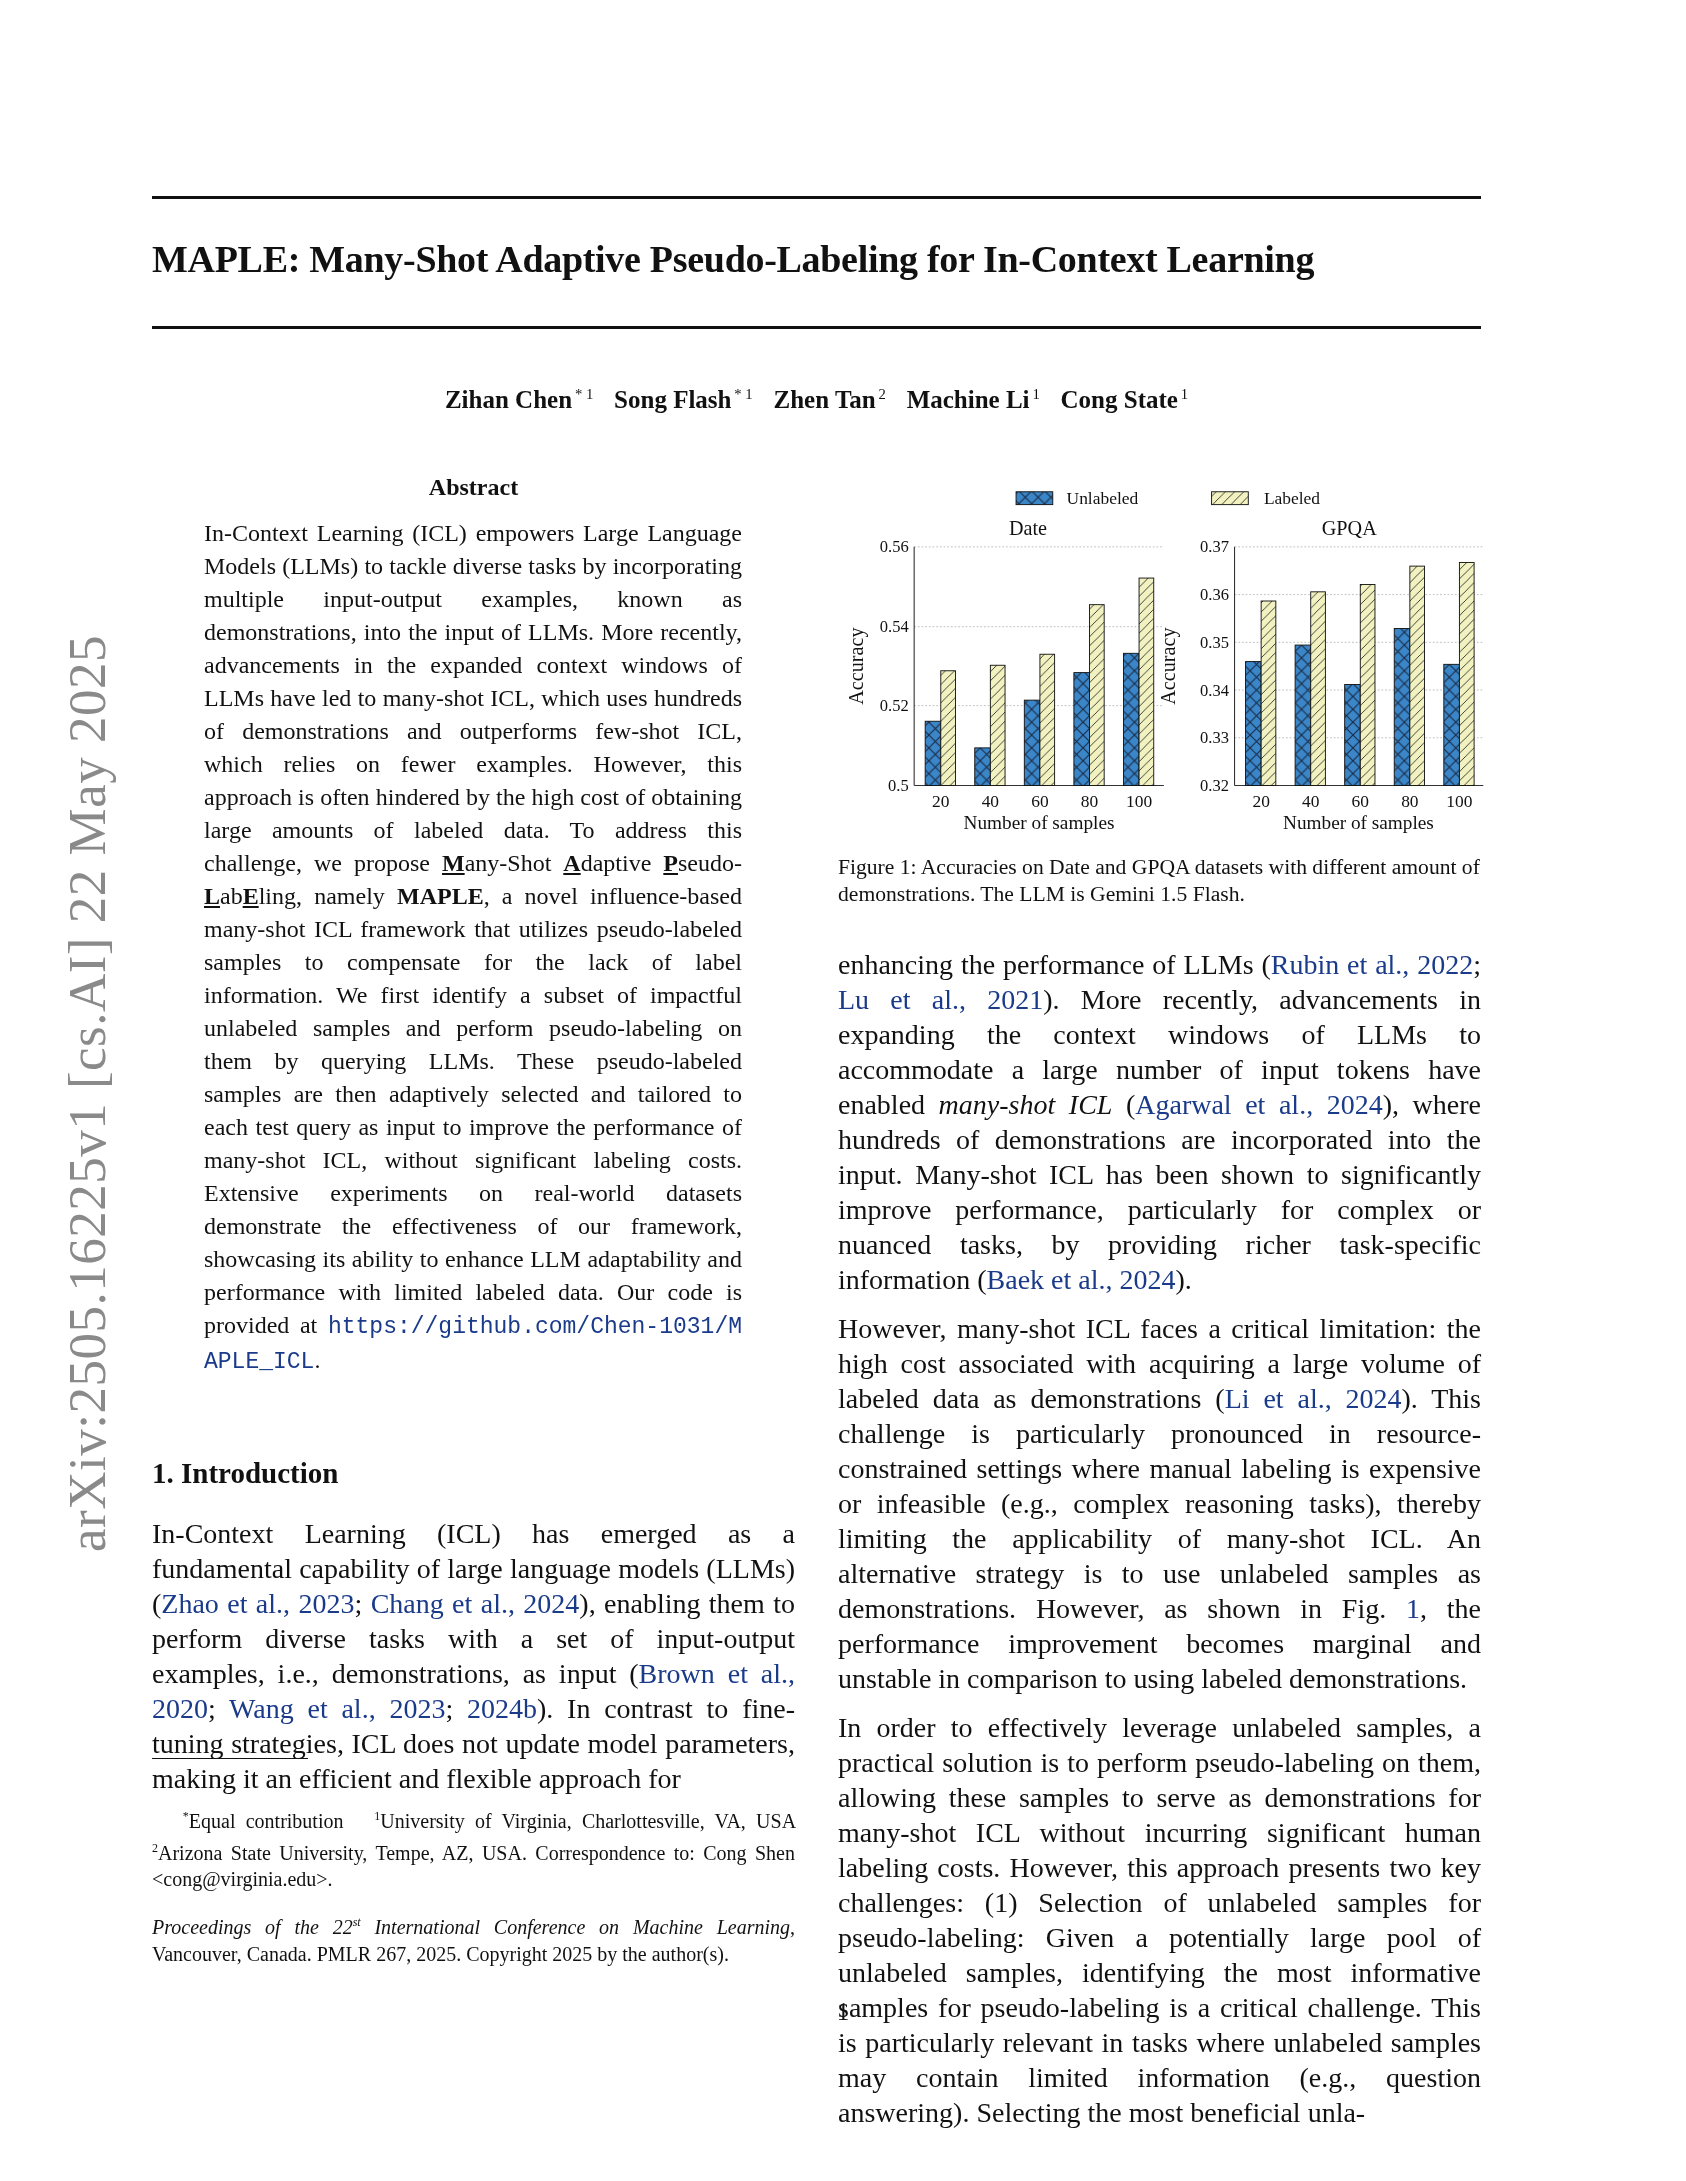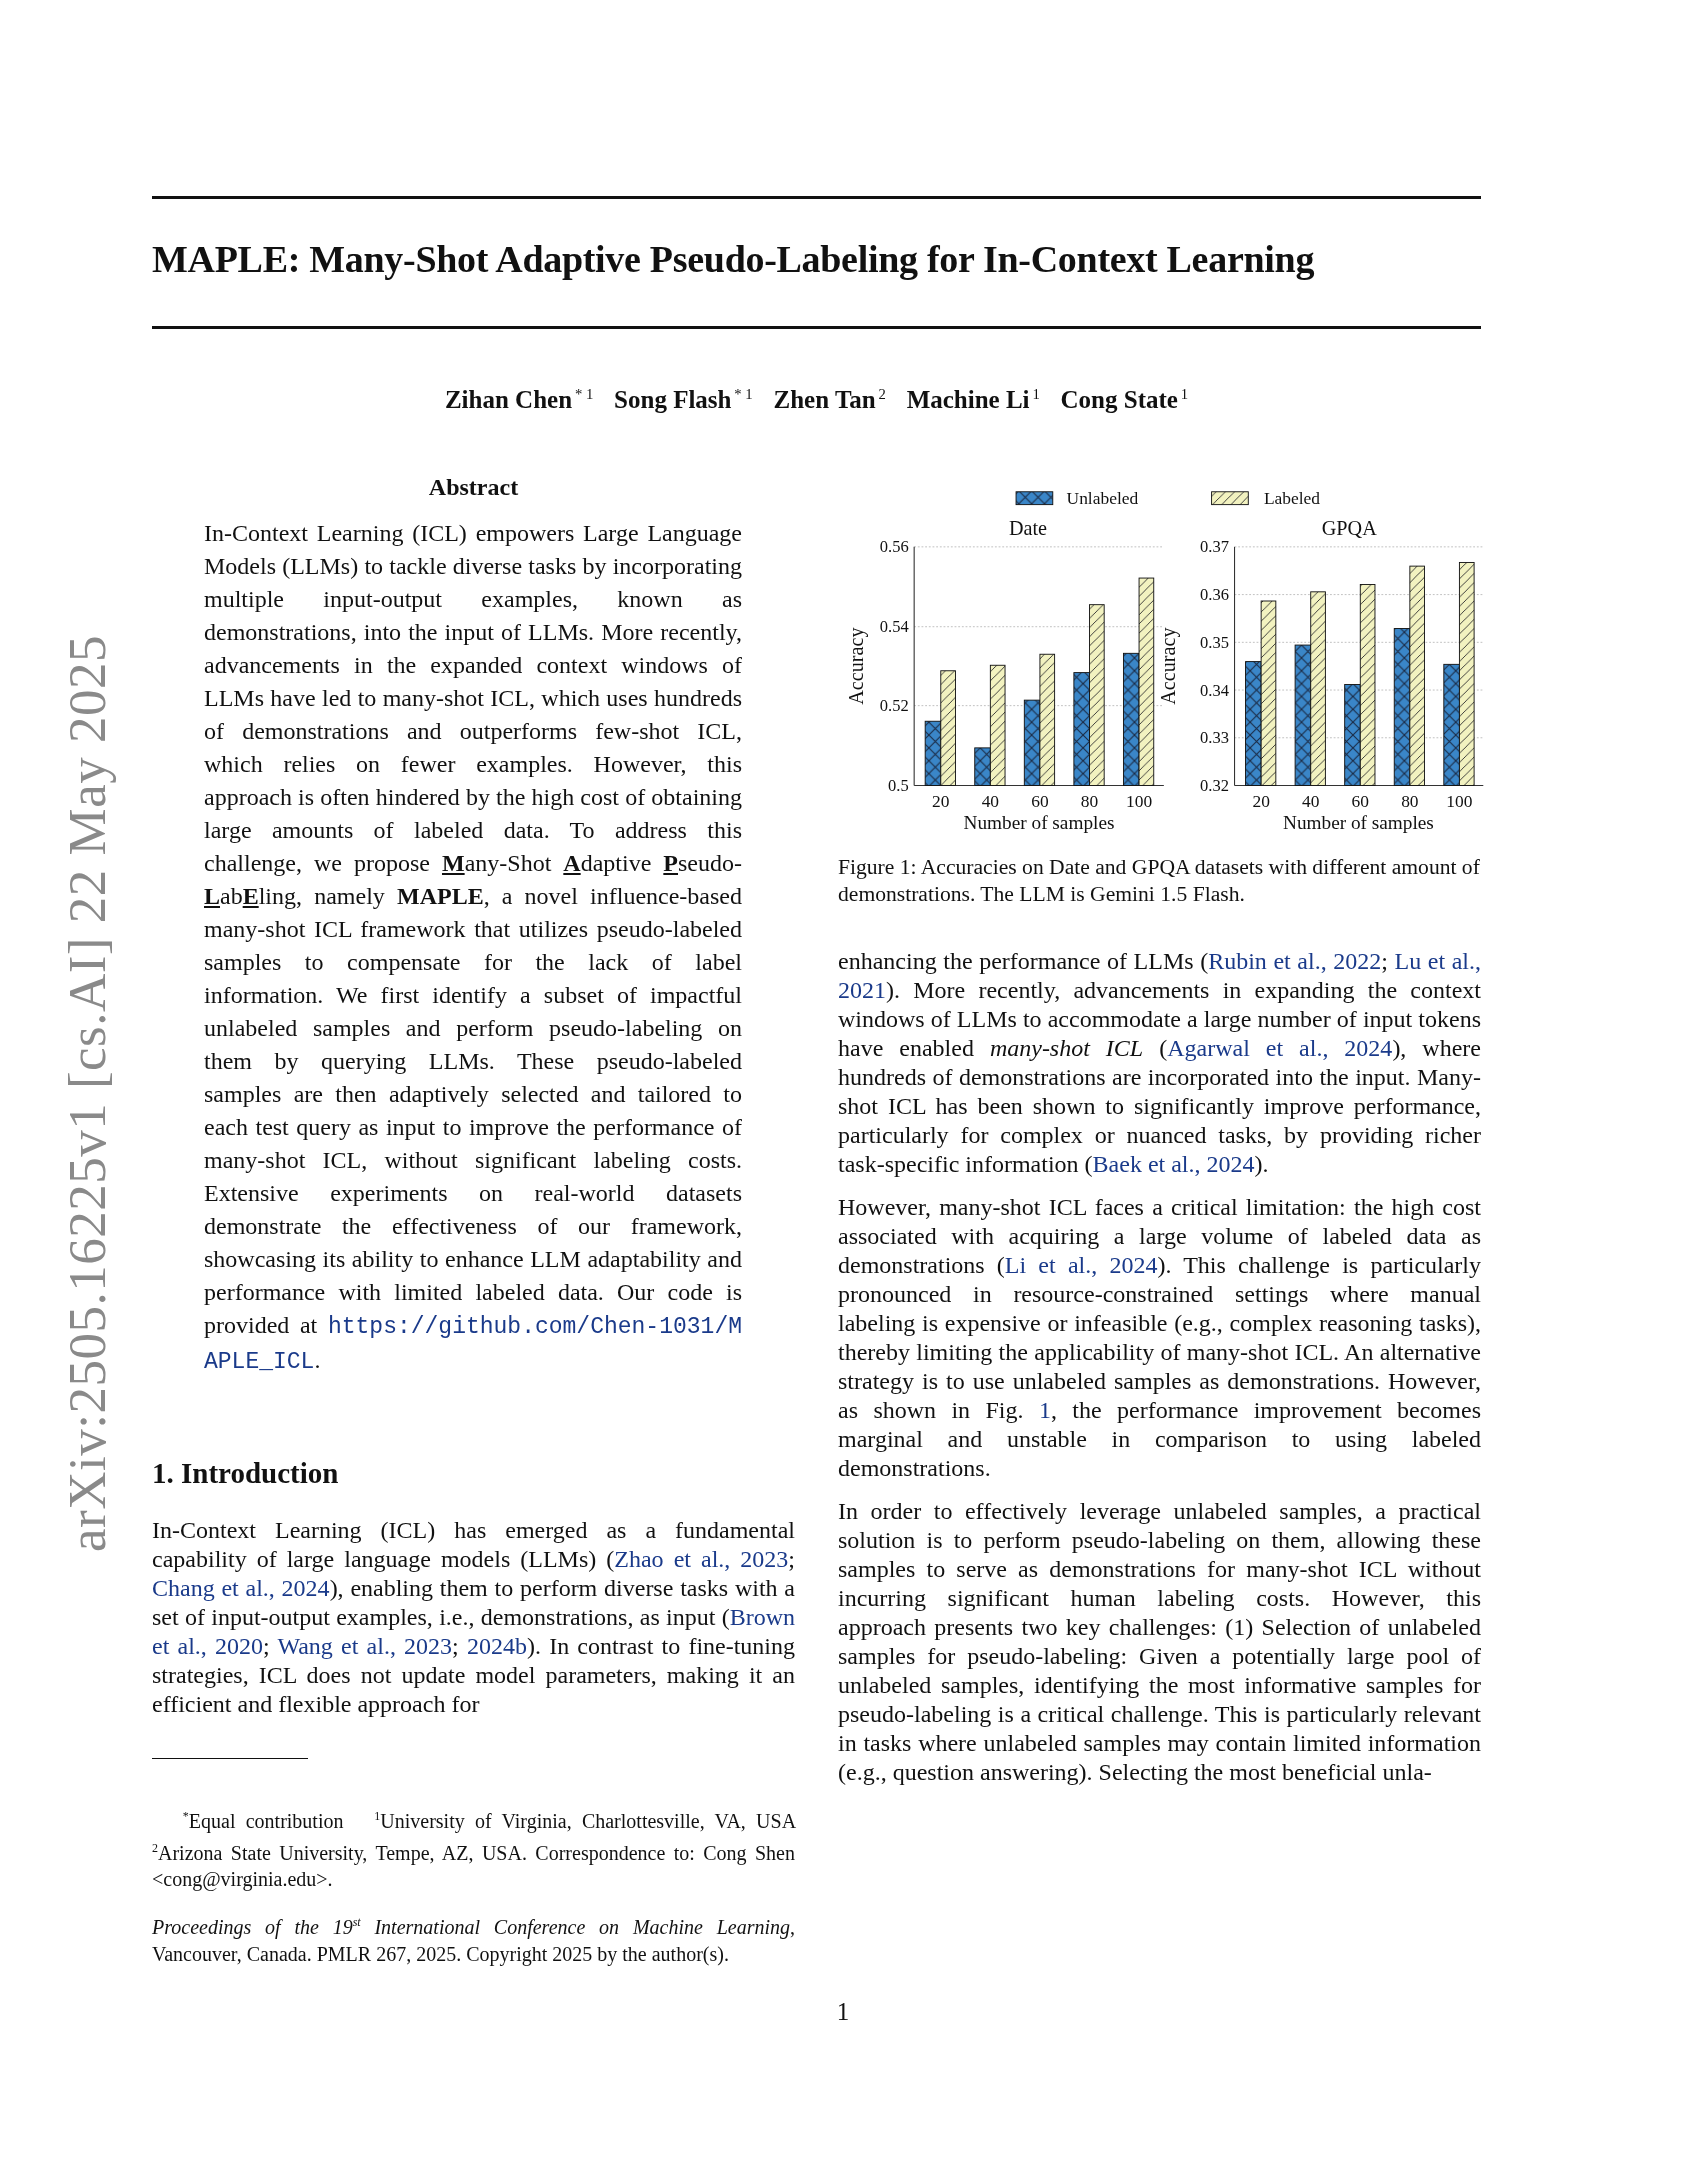--- a/index.html
+++ b/index.html
@@ -7,21 +7,21 @@
          font-family:"Liberation Serif", "DejaVu Serif", serif; color:#111; }
   .rule { position:absolute; left:152px; width:1329px; height:2.8px; background:#111; }
   .title { position:absolute; top:237px; left:152px; width:1329px; text-align:left;
            font-weight:bold; font-size:38px; letter-spacing:-0.3px; }
   .authors { position:absolute; top:386px; left:152px; width:1329px; text-align:center;
              font-weight:bold; font-size:25px; }
   .authors .au { margin:0 7.3px; }
   .authors sup { font-weight:normal; font-size:14.7px; vertical-align:9.2px; margin-left:2.8px; }
   .arxiv { position:absolute; left:57px; top:1552px; transform-origin:0 0; transform:rotate(-90deg);
            font-size:53px; color:#8a8a8a; white-space:nowrap; letter-spacing:0.5px; }
-  .col { position:absolute; font-size:24px; line-height:29px; text-align:justify; }
+  .col { position:absolute; font-size:28px; line-height:35px; text-align:justify; }
   .col p { margin:0; }
   .left { left:152px; width:643px; }
   .right { left:838px; width:643px; }
   .abstract-title { position:absolute; top:474px; left:152px; width:643px; text-align:center;
                     font-weight:bold; font-size:24px; }
   .abstract { position:absolute; top:517px; left:204px; width:538px; font-size:24px;
               line-height:33px; text-align:justify; }
   .abstract u { text-decoration:underline; font-weight:bold; }
   .code { font-family:"Liberation Mono", "DejaVu Sans Mono", monospace; color:#1a3a8a; font-size:23px; }
   .cite { color:#1a3a8a; }
@@ -55,21 +55,21 @@
 <div class="abstract-title">Abstract</div>
 <div class="abstract"><span>In-Context Learning (ICL) empowers Large Language Models (LLMs) to tackle diverse tasks by incorporating multiple input-output examples, known as demonstrations, into the input of LLMs. More recently, advancements in the expanded context windows of LLMs have led to many-shot ICL, which uses hundreds of demonstrations and outperforms few-shot ICL, which relies on fewer examples. However, this approach is often hindered by the high cost of obtaining large amounts of labeled data. To address this challenge, we propose </span><u>M</u><span>any-Shot </span><u>A</u><span>daptive </span><u>P</u><span>seudo-</span><u>L</u><span>ab</span><u>E</u><span>ling</span><span>, namely </span><b>MAPLE</b><span>, a novel influence-based many-shot ICL framework that utilizes pseudo-labeled samples to compensate for the lack of label information. We first identify a subset of impactful unlabeled samples and perform pseudo-labeling on them by querying LLMs. These pseudo-labeled samples are then adaptively selected and tailored to each test query as input to improve the performance of many-shot ICL, without significant labeling costs. Extensive experiments on real-world datasets demonstrate the effectiveness of our framework, showcasing its ability to enhance LLM adaptability and performance with limited labeled data. Our code is provided at </span><span class="code" style="word-break:break-all;">https://github.com/Chen-1031/MAPLE_ICL</span><span>.</span></div>
 
 <h2 style="top:1457px; left:152px;">1. Introduction</h2>
 <div class="col left" style="top:1516px;">
     <p><span>In-Context Learning (ICL) has emerged as a fundamental capability of large language models (LLMs) (</span><span class="cite">Zhao et al., 2023</span><span>; </span><span class="cite">Chang et al., 2024</span><span>), enabling them to perform diverse tasks with a set of input-output examples, i.e., demonstrations, as input (</span><span class="cite">Brown et al., 2020</span><span>; </span><span class="cite">Wang et al., 2023</span><span>; </span><span class="cite">2024b</span><span>). In contrast to fine-tuning strategies, ICL does not update model parameters, making it an efficient and flexible approach for</span></p>
   </div>
 
 <div class="footrule"></div>
 <div class="foot" style="top:1768px;">&nbsp;&nbsp;&nbsp;<sup>*</sup><span>Equal contribution</span>&nbsp;&nbsp;&nbsp;<sup>1</sup><span>University of Virginia, Charlottesville, VA, USA</span> <sup>2</sup><span>Arizona State University, Tempe, AZ, USA. Correspondence to: Cong Shen &lt;cong@virginia.edu&gt;.</span></div>
-<div class="foot" style="top:1874px;"><i>Proceedings of the 19</i><sup><i>st</i></sup><i> International Conference on Machine Learning</i><span>, Vancouver, Canada. PMLR 267, 2025. Copyright 2025 by the author(s).</span></div>
+<div class="foot" style="top:1874px;"><i>Proceedings of the 22</i><sup><i>st</i></sup><i> International Conference on Machine Learning</i><span>, Vancouver, Canada. PMLR 267, 2025. Copyright 2025 by the author(s).</span></div>
 
 <svg class="chart-svg" width="661" height="358" viewBox="0 0 720 390">
   <defs>
     <pattern id="xhatch" width="14" height="14" patternUnits="userSpaceOnUse">
       <rect width="14" height="14" fill="#3a86c8"></rect>
       <path d="M0,0 L14,14 M14,0 L0,14" stroke="#1a2a44" stroke-width="1.2"></path>
     </pattern>
     <pattern id="shatch" width="10" height="10" patternUnits="userSpaceOnUse">
       <rect width="10" height="10" fill="#f2f2c0"></rect>
       <path d="M0,10 L10,0 M-2,2 L2,-2 M8,12 L12,8" stroke="#333" stroke-width="1"></path>

